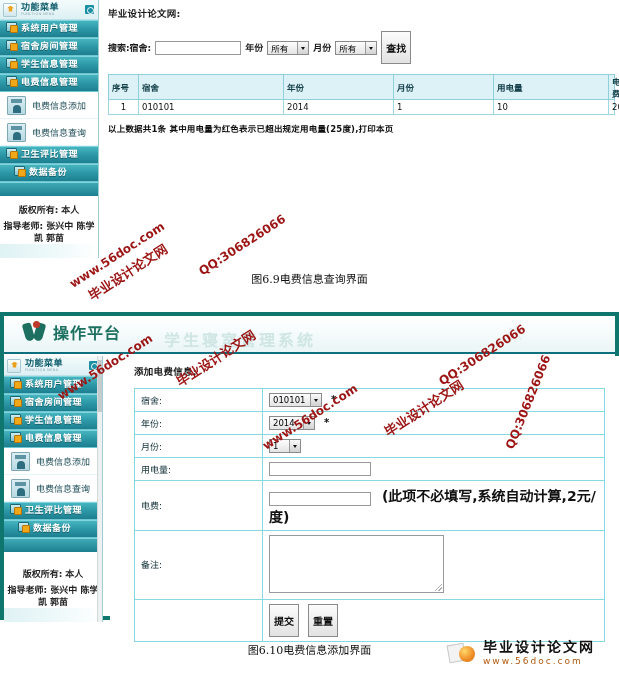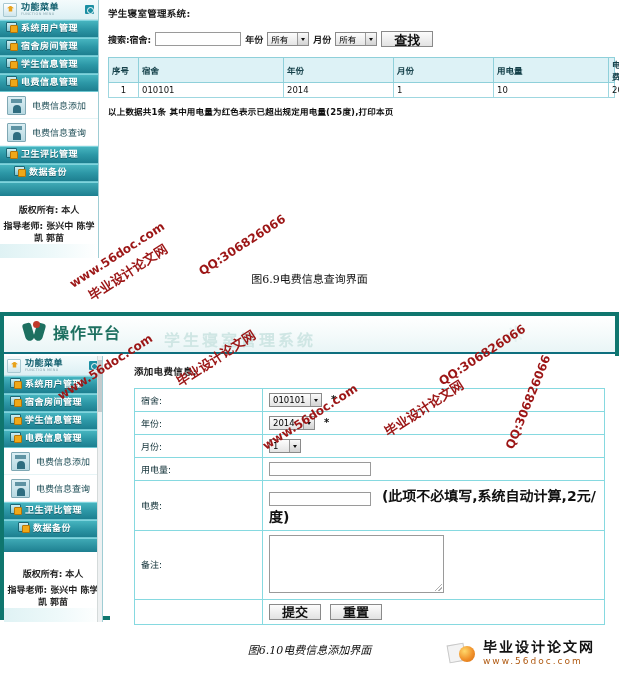--- a/index.html
+++ b/index.html
@@ -210,26 +210,26 @@
     position: relative;
   }
   .sel .sel-arrow:after {
     content:"";
     position:absolute; left:3px; top:5px;
     border-left:2.5px solid transparent;
     border-right:2.5px solid transparent;
     border-top:3px solid #111;
   }
   .btn {
-    height: 16px;
+    height: 33px;
     min-width: 26px;
-    padding: 0 12px;
+    padding: 0 4px;
     border: 1px solid #8a8a8a;
     background: linear-gradient(to bottom,#fcfcfc,#e2e2e2);
-    font-size: 13px;
+    font-size: 10px;
     font-weight: bold;
     color: #111;
     display: inline-flex;
     align-items: center;
     justify-content: center;
     font-family: "DejaVu Sans", "Liberation Sans", sans-serif;
   }
 
   
   table.data {
@@ -500,21 +500,21 @@
 
       <div class="nav-filler"></div>
 
       <div class="sidebar-foot">
         <div class="sf-line1">版权所有: 本人</div>
         <div class="sf-line2">指导老师: 张兴中 陈学凯 郭苗</div>
       </div>
     </div>
 
     <div class="content" style="left:104px;top:0;width:515px;height:258px;">
-      <div class="pane-title" style="margin:6px 0 0 4px;">学生寝室管理系统:</div>
+      <div class="pane-title" style="margin:6px 0 0 4px;">毕业设计论文网:</div>
 
       <div class="searchbar" style="margin:11px 0 0 4px;">
         <span>搜索:宿舍:</span>
         <span class="txtbox"></span>
         <span>年份</span>
         <span class="sel" style="width:42px;">
           <span class="sel-val">所有</span>
           <span class="sel-arrow"></span>
         </span>
         <span>月份</span>
@@ -711,21 +711,21 @@
     </div>
   </div>
 
   <div class="wm site" style="left:50px;top:360px;transform:rotate(-33deg);">www.56doc.com</div>
   <div class="wm cn" style="left:170px;top:348px;transform:rotate(-33deg);">毕业设计论文网</div>
   <div class="wm site" style="left:255px;top:410px;transform:rotate(-33deg);">www.56doc.com</div>
   <div class="wm cn" style="left:378px;top:398px;transform:rotate(-33deg);">毕业设计论文网</div>
   <div class="wm qq" style="left:432px;top:348px;transform:rotate(-33deg);">QQ:306826066</div>
   <div class="wm qq" style="left:478px;top:395px;transform:rotate(-68deg);">QQ:306826066</div>
 
-  <div class="caption" style="left:0;top:641px;width:619px;font-style:italic;">图6.10电费信息添加界面</div>
+  <div class="caption" style="left:0;top:641px;width:619px;">图6.10电费信息添加界面</div>
 
   <div class="brand" style="left:448px;top:640px;">
     <span class="bmark">
       <span class="paper"></span>
       <span class="ball"></span>
     </span>
     <span class="btext">
       <span class="bt1">毕业设计论文网</span>
       <span class="bt2">www.56doc.com</span>
     </span>

